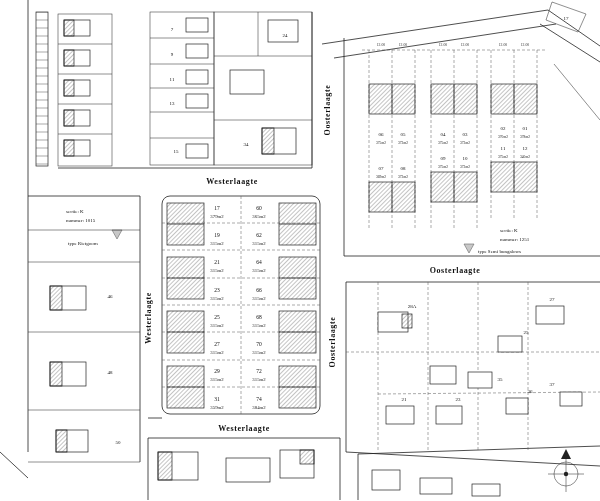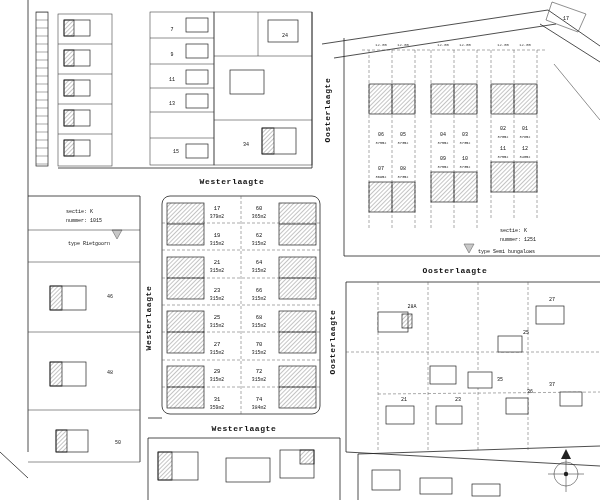--- a/index.html
+++ b/index.html
@@ -1,16 +1,16 @@
 <!DOCTYPE html>
 <html><head>
 <meta charset="utf-8">
 <style>
   html,body{margin:0;padding:0;background:#fff;}
-  .page{width:600px;height:501px;background:#fff;position:relative;font-family:Liberation Mono, monospace;}
+  .page{width:600px;height:501px;background:#fff;position:relative;font-family:Liberation Serif, serif;}
   svg{display:block;}
   .ln{stroke:#222;stroke-width:0.8;fill:none;}
   .thin{stroke:#333;stroke-width:0.55;fill:none;}
   .dash{stroke:#555;stroke-width:0.5;fill:none;stroke-dasharray:3 2;}
   .house{stroke:#222;stroke-width:0.7;}
   .hplain{fill:#ffffff;stroke:#222;stroke-width:0.7;}
   text{fill:#111;}
   .street{font-size:8px;font-weight:bold;letter-spacing:0.6px;text-anchor:middle;}
   .pnum{font-size:5.5px;text-anchor:middle;}
   .parea{font-size:4.8px;text-anchor:middle;fill:#222;}

